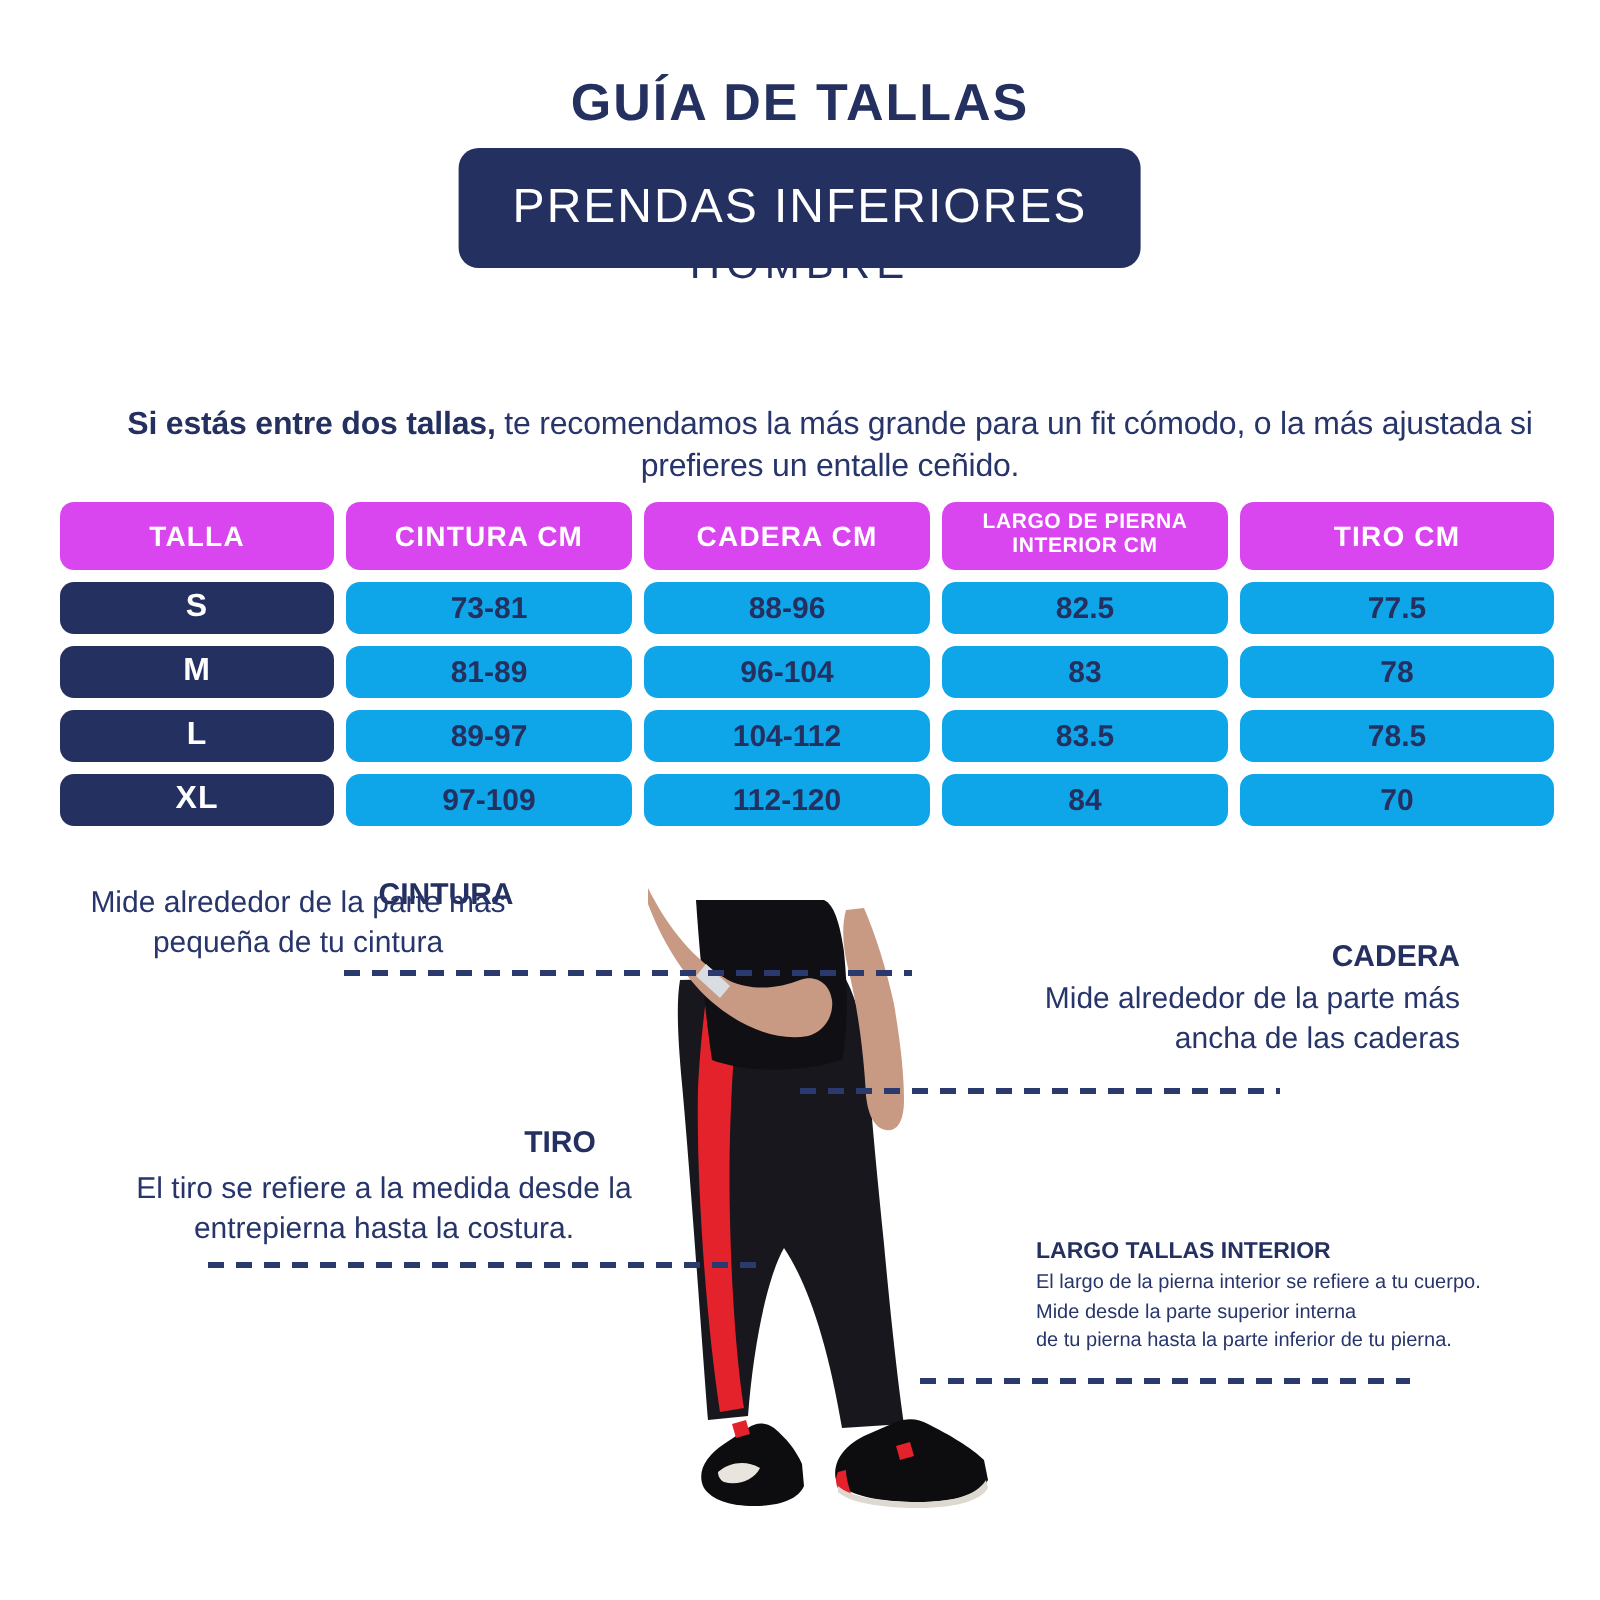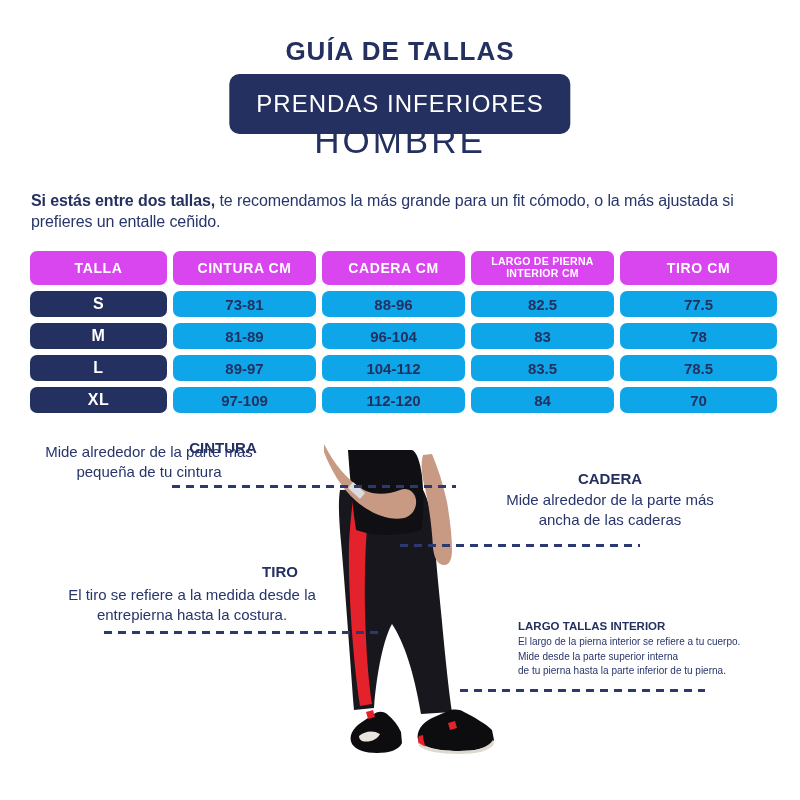--- a/index.html
+++ b/index.html
@@ -12,45 +12,45 @@
     position:absolute;top:36px;left:0;width:800px;text-align:center;
     font-size:26px;font-weight:bold;letter-spacing:1px;color:#243060;
   }
   .badge{
     position:absolute;top:74px;left:50%;transform:translateX(-50%);
     background:#243060;border-radius:10px;padding:16px 27px;
   }
   .badge span{color:#ffffff;font-size:24px;letter-spacing:1px;font-weight:400;white-space:nowrap;}
   .subtitle{
     position:absolute;top:121px;left:0;width:800px;text-align:center;
-    font-size:35px;letter-spacing:3px;color:#243060;font-weight:400;
+    font-size:21px;letter-spacing:3px;color:#243060;font-weight:400;
   }
   
   .intro{
-    position:absolute;top:190px;left:31px;width:744px;margin:0;
-    font-size:16px;line-height:1.33;color:#27356b;letter-spacing:-0.1px;
+    position:absolute;top:190px;left:31px;width:744px;margin:12px;
+    font-size:16px;line-height:1.33;color:#27356b;letter-spacing:-0.1px;text-align:center;
   }
   .intro strong{font-weight:bold;color:#243060;}
   
   .size-table{
     position:absolute;top:251px;left:30px;
     display:grid;grid-template-columns:137px 143px 143px 143px 157px;
     grid-template-rows:34px 26px 26px 26px 26px;column-gap:6px;row-gap:6px;
   }
   .cell{display:flex;align-items:center;justify-content:center;text-align:center;}
   .th{background:#d946ef;color:#fff;border-radius:7px;font-weight:bold;font-size:14px;letter-spacing:0.6px;}
   .th.small{font-size:10.5px;line-height:1.1;letter-spacing:0.3px;padding:0 10px;}
   .td{background:#0ea5e9;color:#243060;border-radius:7px;font-weight:bold;font-size:15px;}
   .td.size{background:#243060;color:#fff;font-size:16px;letter-spacing:0.5px;}
   
   .ann-title{font-weight:bold;font-size:15px;color:#243060;}
   .ann-text{font-size:15px;line-height:1.3;color:#27356b;}
   .cintura-title{position:absolute;left:168px;top:439px;width:110px;text-align:center;}
   .cintura-text{position:absolute;left:33px;top:442px;width:232px;text-align:center;}
-  .cadera-block{position:absolute;left:490px;top:470px;width:240px;text-align:center;}
+  .cadera-block{position:absolute;left:490px;top:470px;width:240px;text-align:right;}
   .cadera-block .ann-title{margin-bottom:3px;}
   .tiro-title{position:absolute;left:230px;top:563px;width:100px;text-align:center;}
   .tiro-text{position:absolute;left:42px;top:585px;width:300px;text-align:center;}
   .largo-block{position:absolute;left:518px;top:620px;width:268px;text-align:left;}
   .largo-block .ann-title{font-size:11.5px;margin-bottom:3px;}
   .largo-line{font-size:10px;line-height:1.45;color:#27356b;}
   
   .dash{
     position:absolute;height:3px;
     background:repeating-linear-gradient(90deg,#2b3a6e 0 8px,transparent 8px 14px);

